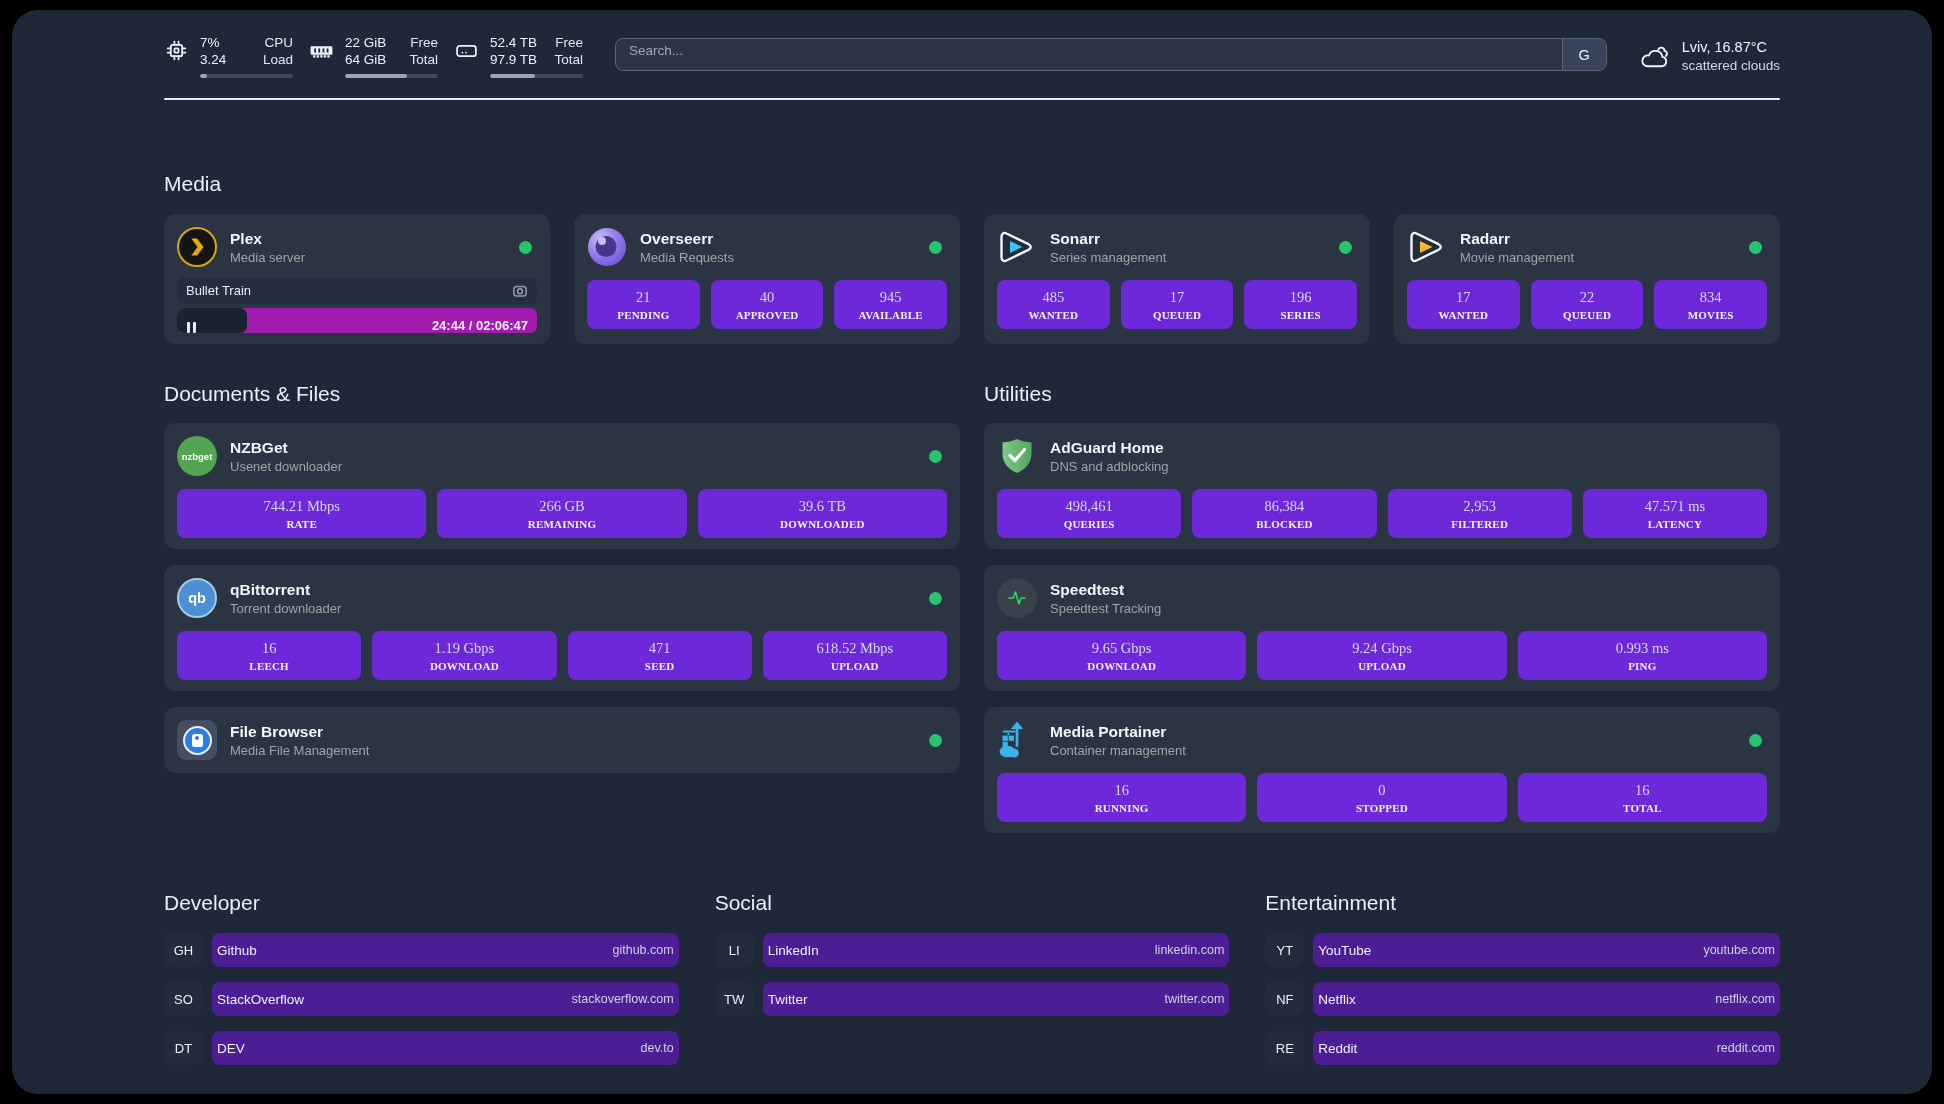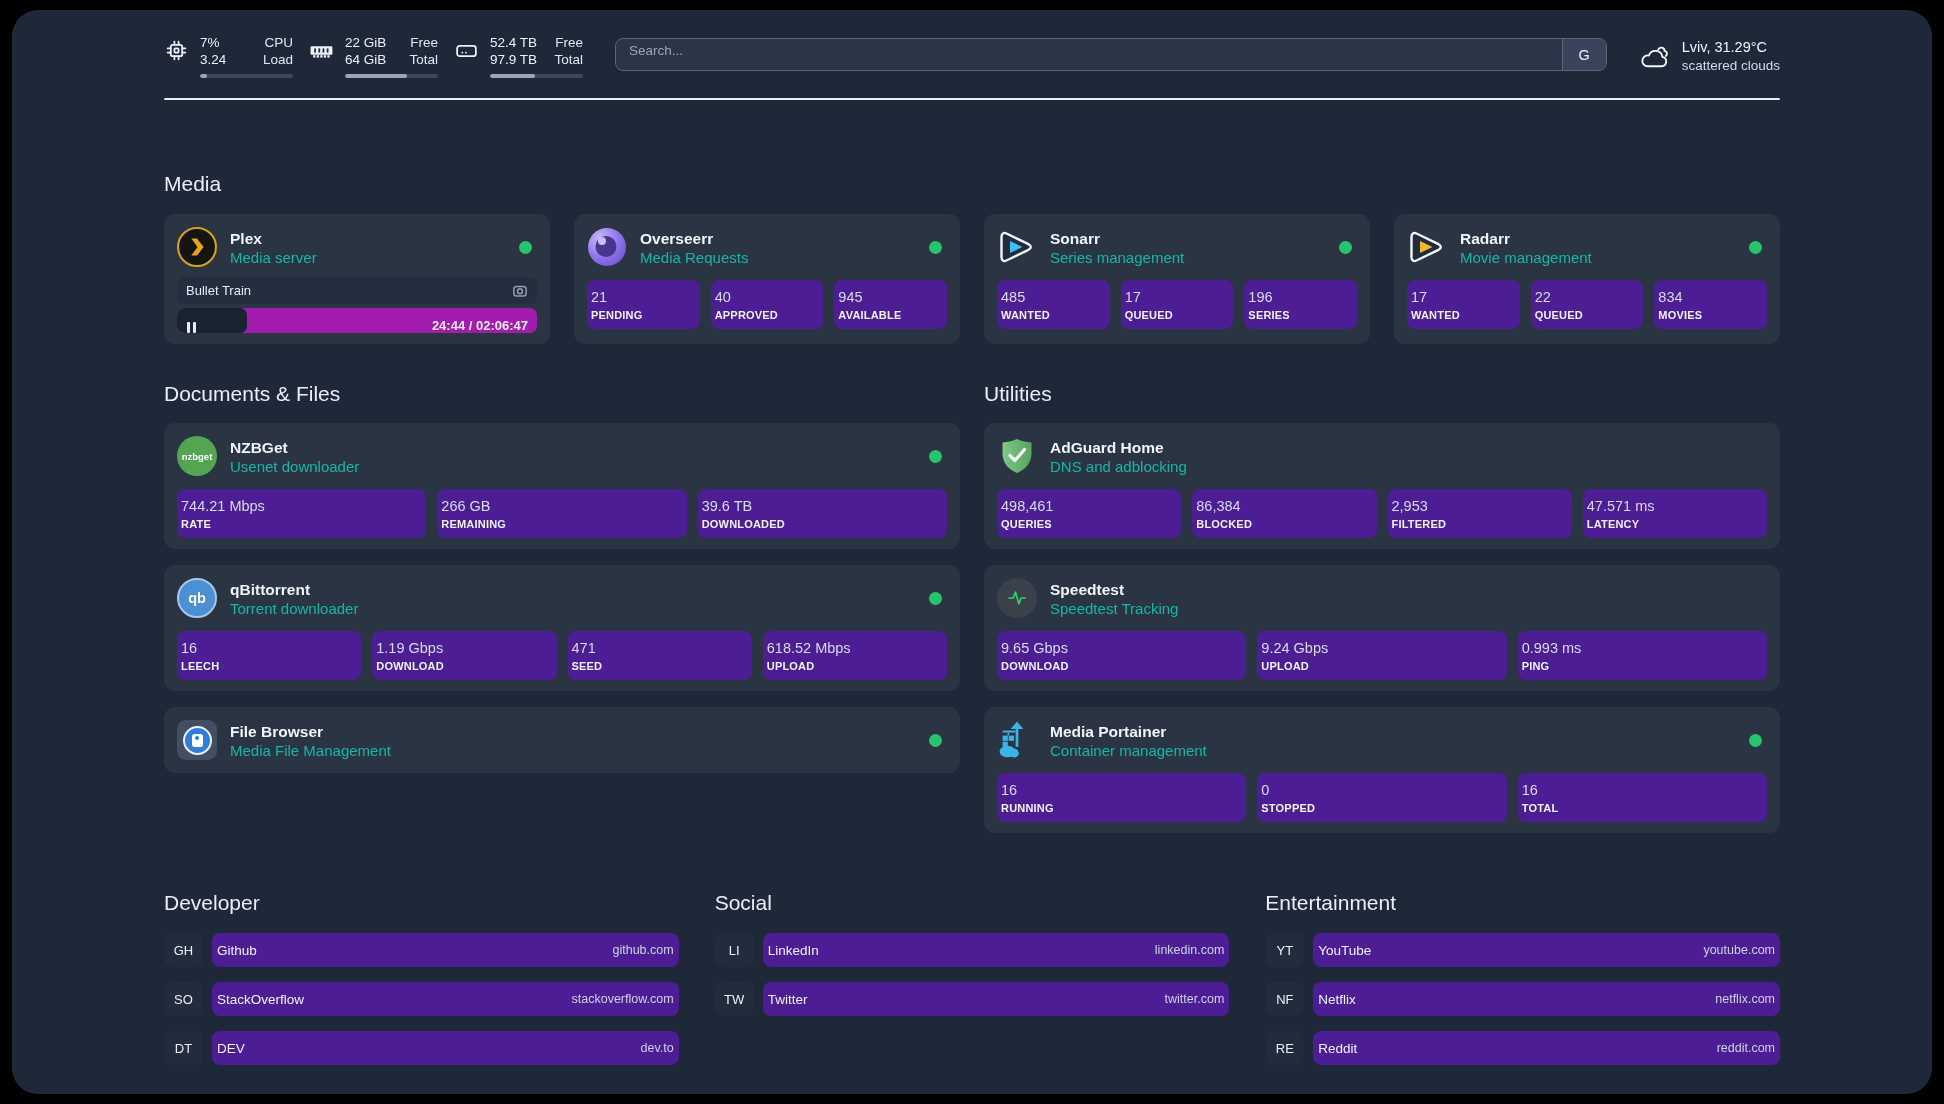--- a/index.html
+++ b/index.html
@@ -38,24 +38,24 @@
   .col .sec { margin-bottom:15px; }
   .col .card + .card { margin-top:16px; }
   .links { display:grid; grid-template-columns:repeat(3,1fr); gap:36px; margin-top:56px; align-items:start; }
   .links .sec { margin-bottom:16px; }
 
   
   .card { background:#2a3442; border-radius:11px; padding:11px 13px; }
   .chead { display:flex; align-items:center; gap:13px; min-height:44px; }
   .aicon { width:40px; height:40px; flex:none; display:flex; align-items:center; justify-content:center; }
   .an { font-size:15.5px; font-weight:600; color:#f2f5f9; line-height:20px; }
-  .ad { font-size:15px; color:#14b8a6; line-height:17px; }
+  .ad { font-size:13px; color:#a3a3a3; line-height:17px; }
   .dot { width:13px; height:13px; border-radius:50%; background:#27c46d; margin-left:auto; margin-right:5px; flex:none; }
   .stats { display:flex; gap:11px; margin-top:11px; }
-  .stat { flex:1; background:#4c1d95; border-radius:8px; padding:8px 4px 7px; }
+  .stat { flex:1; background:#6d28d9; border-radius:8px; text-align:center; padding:8px 4px 7px;font-family:Liberation Serif, serif; }
   .sv { font-size:14.5px; color:#d5dce6; line-height:18px; }
   .sl { font-size:11px; font-weight:700; color:#f1f4f9; line-height:14px; margin-top:2px; letter-spacing:.2px; }
 
   
   .np1 { margin-top:8px; height:27px; background:#242e3e; border-radius:7px; display:flex; align-items:center; padding:0 9px; }
   .npt { font-size:13px; color:#e9eef5; font-weight:500; }
   .cam { margin-left:auto; width:16px; height:16px; color:#939dae; cursor:pointer; }
   .np2 { margin-top:4px; height:25px; background:#a21caf; border-radius:7px; position:relative; overflow:hidden; display:flex; align-items:flex-end; }
   .npfill { position:absolute; left:0; top:0; bottom:0; background:#1a2330; border-radius:7px; }
   .pausebtn { position:relative; margin-left:10px; display:flex; gap:3px; cursor:pointer; }
@@ -163,21 +163,21 @@
         <input type="text" placeholder="Search..." style="">
         <div class="gbtn">G</div>
       </div>
 
       <div class="weather">
         <svg class="weather-icon" viewBox="0 0 32 32" fill="none" stroke="currentColor" stroke-width="1.8" stroke-linecap="round" stroke-linejoin="round">
           <path d="M20.5 9.5a3.2 3.2 0 0 1 6.2 1.1 2.7 2.7 0 0 1 1.2 4.9"></path>
           <path d="M10.5 25.5a5.3 5.3 0 1 1 1-10.5 6.8 6.8 0 0 1 13.1 1.4 4.6 4.6 0 0 1-.7 9.1 Z"></path>
         </svg>
         <div>
-          <div class="w1">Lviv, 31.29°C</div>
+          <div class="w1">Lviv, 16.87°C</div>
           <div class="w2">scattered clouds</div>
         </div>
       </div>
     </div>
 
     <div class="divider"></div>
 
     <div class="sec sec-media">Media</div>
     <div class="grid4">
 

